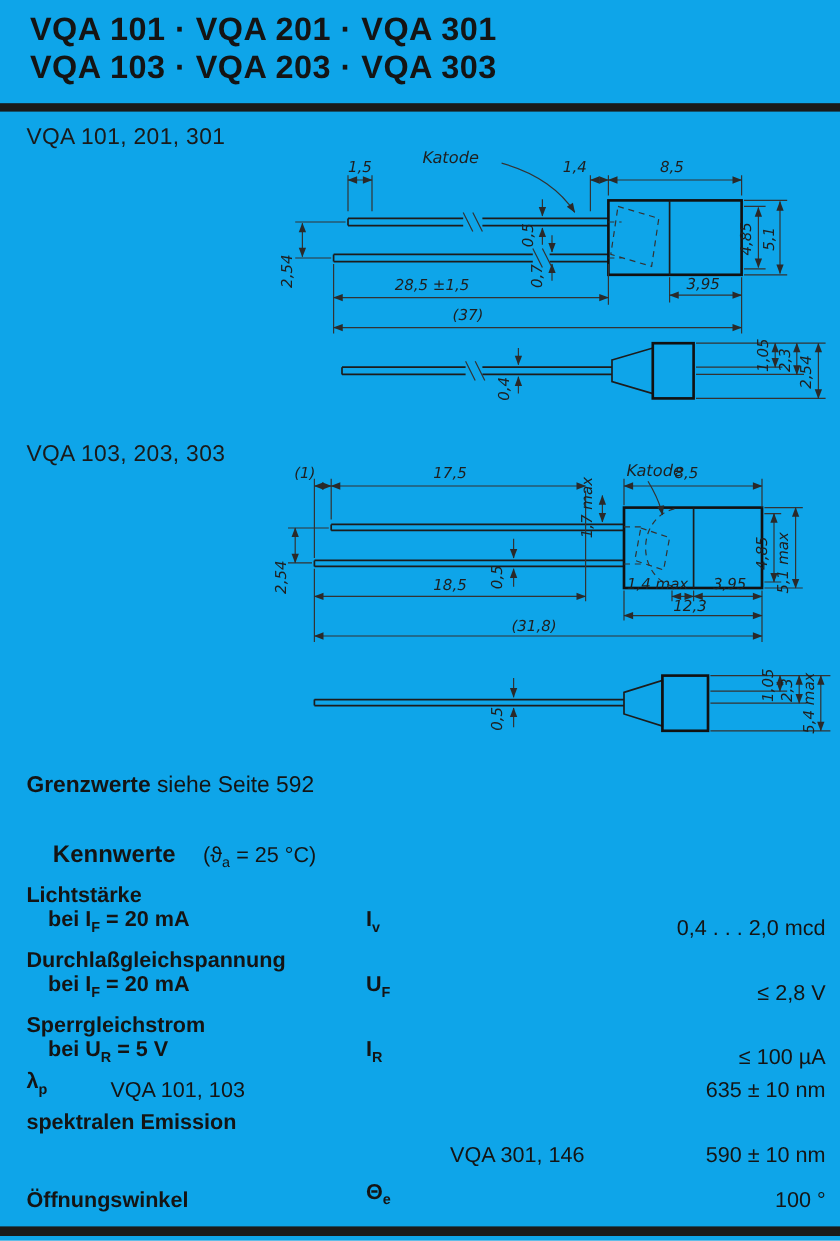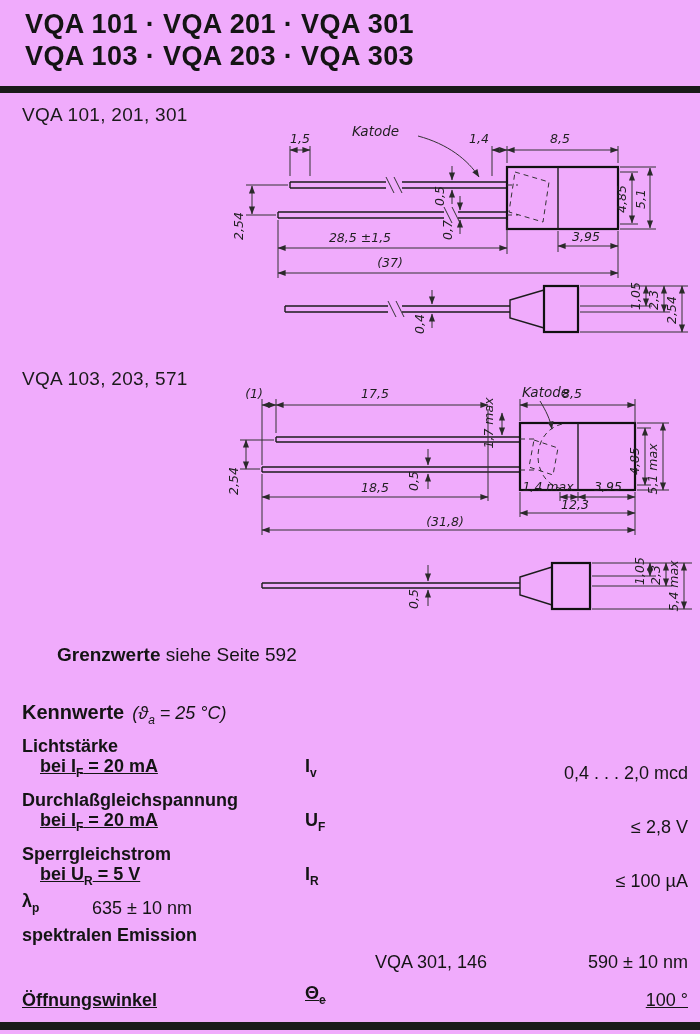--- a/index.html
+++ b/index.html
@@ -1,44 +1,44 @@
 <!DOCTYPE html>
 <html><head>
 <meta charset="utf-8">
 <style>
   * { margin:0; padding:0; box-sizing:border-box; }
   html,body { background:#e8e6e2; }
   .page {
     position:relative; width:700px; height:1034px;
-    background:#f0abfc; color:#141414; overflow:hidden;
+    background:#0ea5e9; color:#141414; overflow:hidden;
     font-family:"Liberation Sans", sans-serif;
   }
   .header { position:absolute; left:25px; top:8px; }
   .h1 { font-size:27px; font-weight:700; letter-spacing:.4px; line-height:32px; }
   .rule { position:absolute; left:0; width:700px; background:#1a1a1a; }
   .rule-top { top:86px; height:7px; }
   .rule-bottom { top:1022px; height:8px; }
   .fig-title { position:absolute; left:22px; font-size:19px; color:#1a1a1a; letter-spacing:.3px; }
   .fig-svg { position:absolute; left:0; }
   svg .ln { stroke:#1c1c1c; stroke-width:1.4; fill:none; }
   svg .thick { stroke:#111; stroke-width:2.2; fill:none; }
   svg .dim { stroke:#333; stroke-width:1; fill:none; }
   svg .dash { stroke:#333; stroke-width:1; fill:none; stroke-dasharray:5 4; }
   svg text.dl { font:italic 12.5px "DejaVu Sans", sans-serif; fill:#1f1f1f; }
   svg text.kat { font:italic 13.5px "DejaVu Sans", sans-serif; fill:#1f1f1f; }
-  .grenz { position:absolute; left:22px; top:644px; font-size:19px;margin-left:35px; }
+  .grenz { position:absolute; left:22px; top:644px; font-size:19px; }
   .grenz .gb { font-weight:700; }
   .kenn-head { position:absolute; left:22px; top:701px; }
-  .kenn-head .kh { font-weight:700; font-size:20px; }
-  .kenn-head .kc { font-size:18px; margin-left:8px;font-style:italic; }
+  .kenn-head .kh { font-weight:700; font-size:20px;margin-left:22px; }
+  .kenn-head .kc { font-size:18px; margin-left:23px; }
   .kenn { position:absolute; left:22px; top:733px; width:666px; font-size:18px; }
   .krow { display:flex; height:27px; line-height:27px; align-items:flex-end; }
-  .krow.gap { margin-top:11px;text-decoration:underline; }
+  .krow.gap { margin-top:11px; }
   .c-label { width:283px; font-weight:700; }
-  .c-label.ind { padding-left:18px;text-decoration:underline; }
+  .c-label.ind { padding-left:18px; }
   .c-sym { width:70px; font-weight:700;margin-top:28px; }
   .c-rest { flex:1; display:flex; justify-content:flex-end; }
   .c-rest.split { justify-content:space-between; }
   sub { font-size:12px; }
 </style>
 </head>
 <body>
 
 <div class="page">
 
@@ -117,21 +117,21 @@
       <text class="dl" x="586" y="121" text-anchor="middle">3,95</text>
       <text class="dl" x="626" y="79" text-anchor="middle" transform="rotate(-90 626 79)">4,85</text>
       <text class="dl" x="645" y="79" text-anchor="middle" transform="rotate(-90 645 79)">5,1</text>
       <text class="dl" x="640" y="176" text-anchor="middle" transform="rotate(-90 640 176)">1,05</text>
       <text class="dl" x="658" y="180" text-anchor="middle" transform="rotate(-90 658 180)">2,3</text>
       <text class="dl" x="676" y="190" text-anchor="middle" transform="rotate(-90 676 190)">2,54</text>
       <text class="dl" x="424" y="204" text-anchor="middle" transform="rotate(-90 424 204)">0,4</text>
     </g>
   </svg>
 
-  <div class="fig-title" style="top:368px">VQA 103, 203, 571</div>
+  <div class="fig-title" style="top:368px">VQA 103, 203, 303</div>
 
   <svg class="fig-svg" style="top:385px" width="700" height="250" viewBox="0 0 700 250">
     <defs>
       <marker id="a2" viewBox="0 0 10 10" refX="9.5" refY="5" markerWidth="10" markerHeight="8" orient="auto-start-reverse" markerUnits="userSpaceOnUse">
         <path d="M0,1.2 L10,5 L0,8.8 z" fill="#2a2a2a"></path>
       </marker>
     </defs>
 
     <g>
       <path class="ln" d="M276,52 H520 M276,57 H520 M276,52 V57"></path>
@@ -241,20 +241,21 @@
       <span class="c-label ind"><span>bei U</span><sub>R</sub><span> = 5 V</span></span>
       <span class="c-sym"><span>I</span><sub>R</sub></span>
       <span class="c-rest">
           <span>≤ 100 µA</span>
         </span>
     </div>
 
     <div class="krow">
       <span class="c-sym"><span>λ</span><sub>p</sub></span>
       <span class="c-rest split">
+          <span>VQA 101, 103</span>
           <span>635 ± 10 nm</span>
         </span>
     </div>
     <div class="krow">
       <span class="c-label">spektralen Emission</span>
       <span class="c-sym"></span>
     </div>
     <div class="krow">
       <span class="c-label"></span>
       <span class="c-sym"></span>

